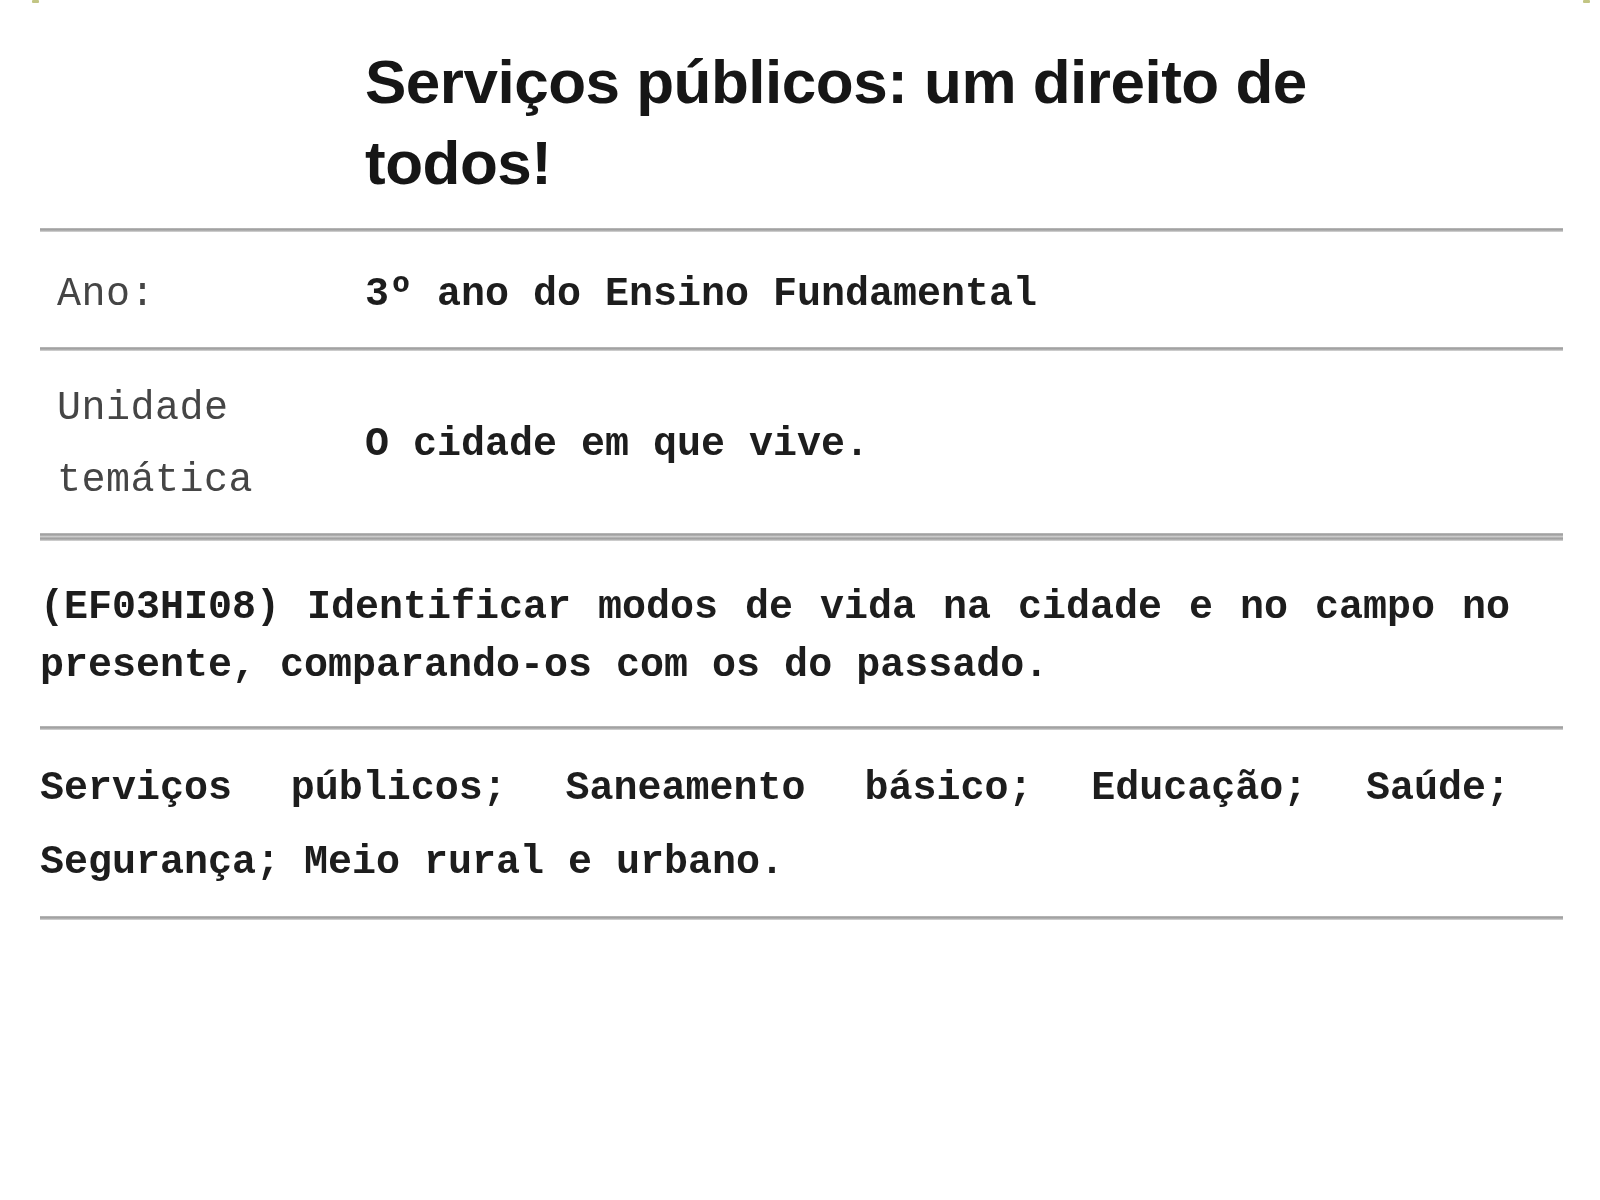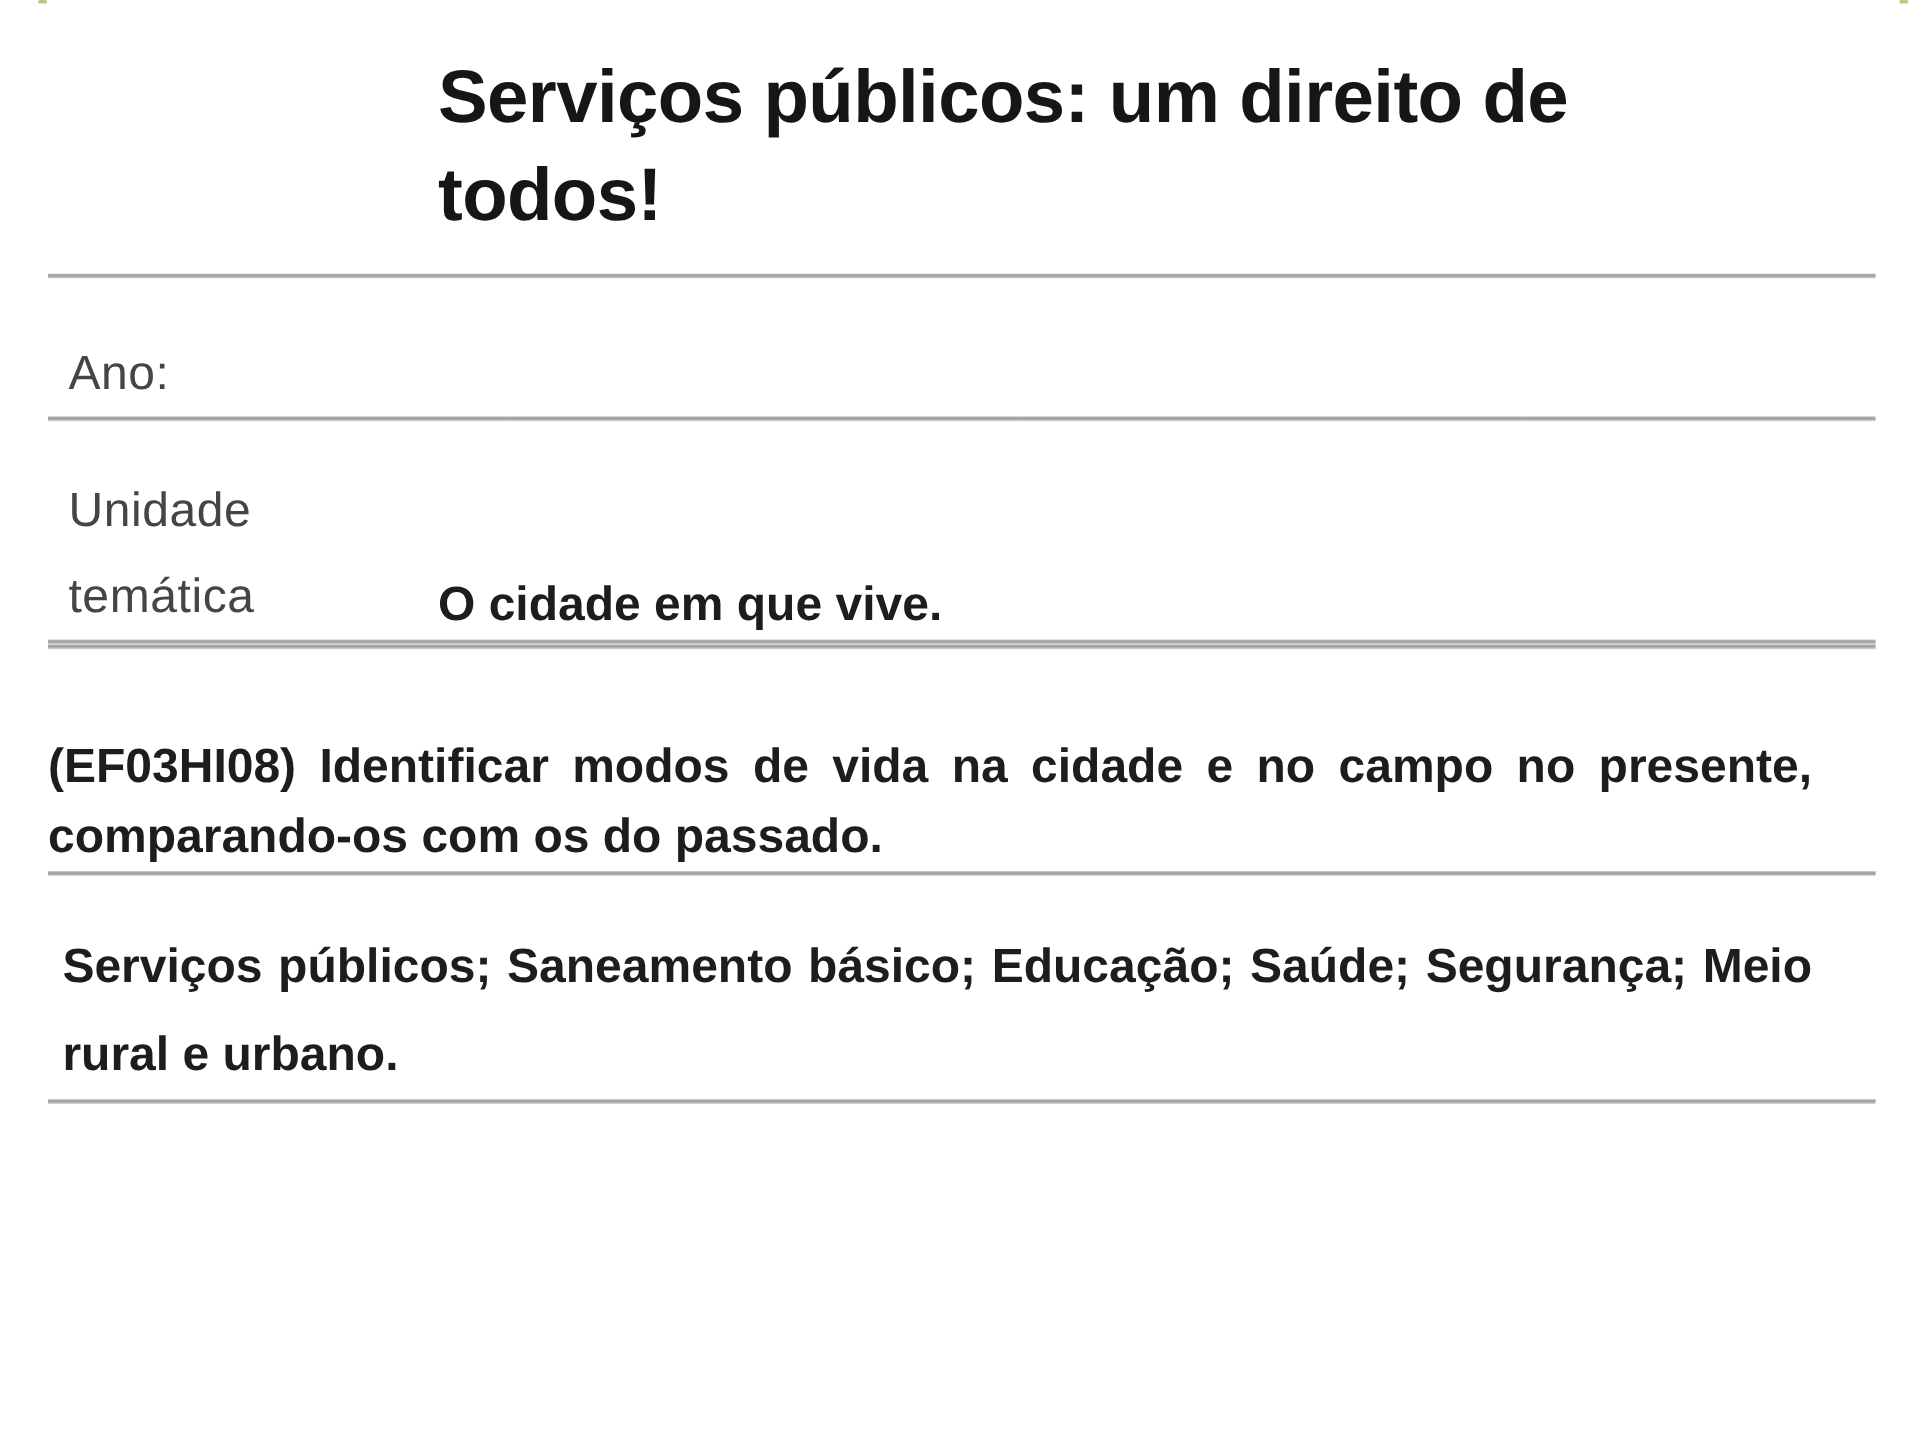--- a/index.html
+++ b/index.html
@@ -44,21 +44,22 @@
     margin-left: 40px;
     height: 4px;
     background: linear-gradient(to bottom, #bdbdbd 0%, #9c9c9c 45%, #d9d9d9 100%);
   }
 
   
   .row {
     width: 1523px;
     margin-left: 40px;
     display: flex;
-    align-items: flex-end;
+    align-items: center;
+    font-family: Liberation Mono, monospace;
   }
   .row .label {
     width: 325px;
     flex: 0 0 325px;
     padding-left: 17px;
     font-size: 40px;
     font-weight: 300;
     line-height: 1.8;
     color: #454545;
     letter-spacing: 0.5px;
@@ -72,40 +73,41 @@
     color: #1d1d1d;
     text-align: justify;
   }
   .row-ano        { min-height: 115px; padding-top: 10px; }
   .row-unidade    { min-height: 182px; padding-top: 6px; }
   .row-objeto     { min-height: 186px; padding-top: 6px; }
   .row-habilidade { min-height: 185px; padding-top: 6px; }
   .row-palavras   { min-height: 186px; padding-top: 6px; }
   .row-ano .value,
   .row-unidade .value { text-align: left; }
-  .row-palavras .value { line-height: 1.85; margin-left: 12px; }
+  .row-palavras .value { line-height: 1.85; }
 </style>
 </head>
 <body>
 
 <div class="doc">
 
   <div class="artifact left"></div>
   <div class="artifact right"></div>
 
   <header class="title-block">
     <h1>Serviços públicos: um direito de todos!</h1>
   </header>
 
   <div class="rule"></div>
 
   <section>
 
     <div class="row row-ano">
       <div class="label">Ano:</div>
+      <div class="value">3º ano do Ensino Fundamental</div>
     </div>
 
     <div class="rule"></div>
 
     <div class="row row-unidade">
       <div class="label">Unidade temática</div>
       <div class="value">O cidade em que vive.</div>
     </div>
 
     <div class="rule"></div>

